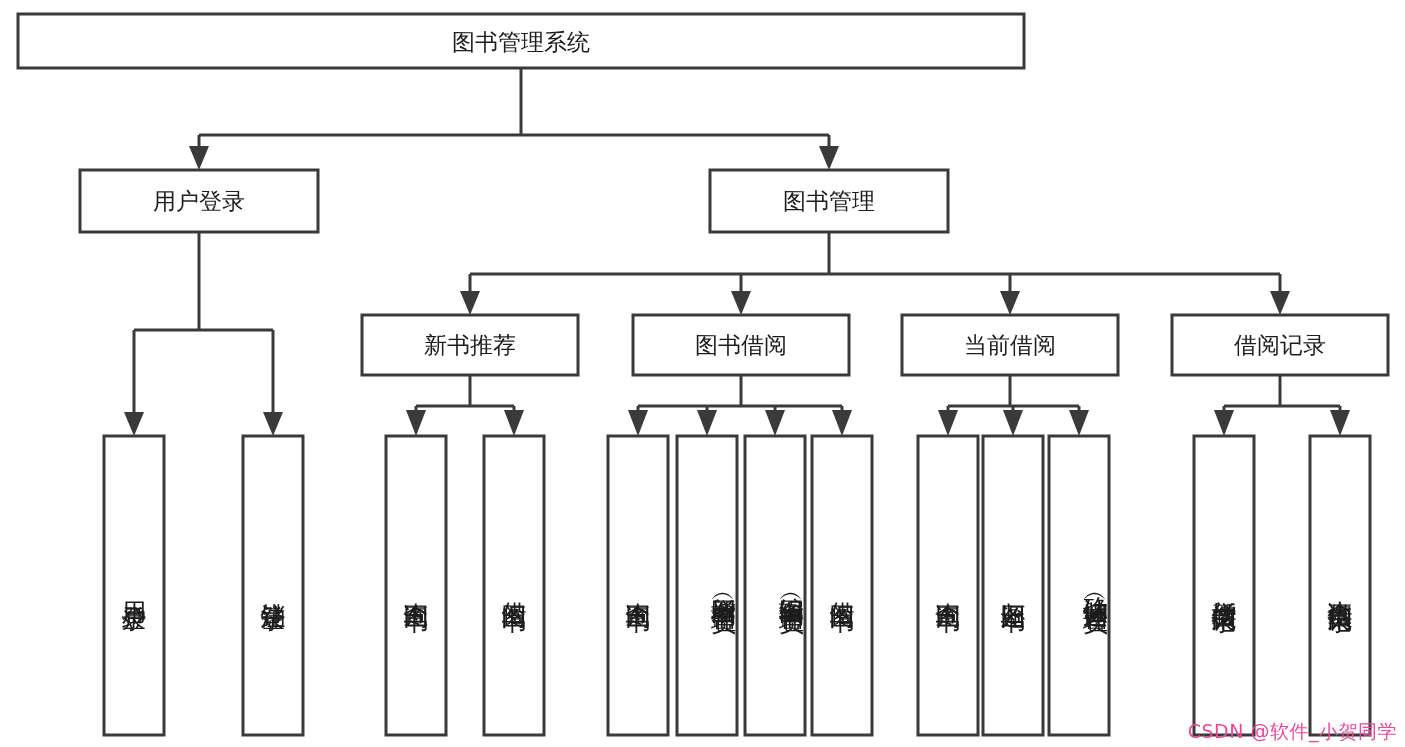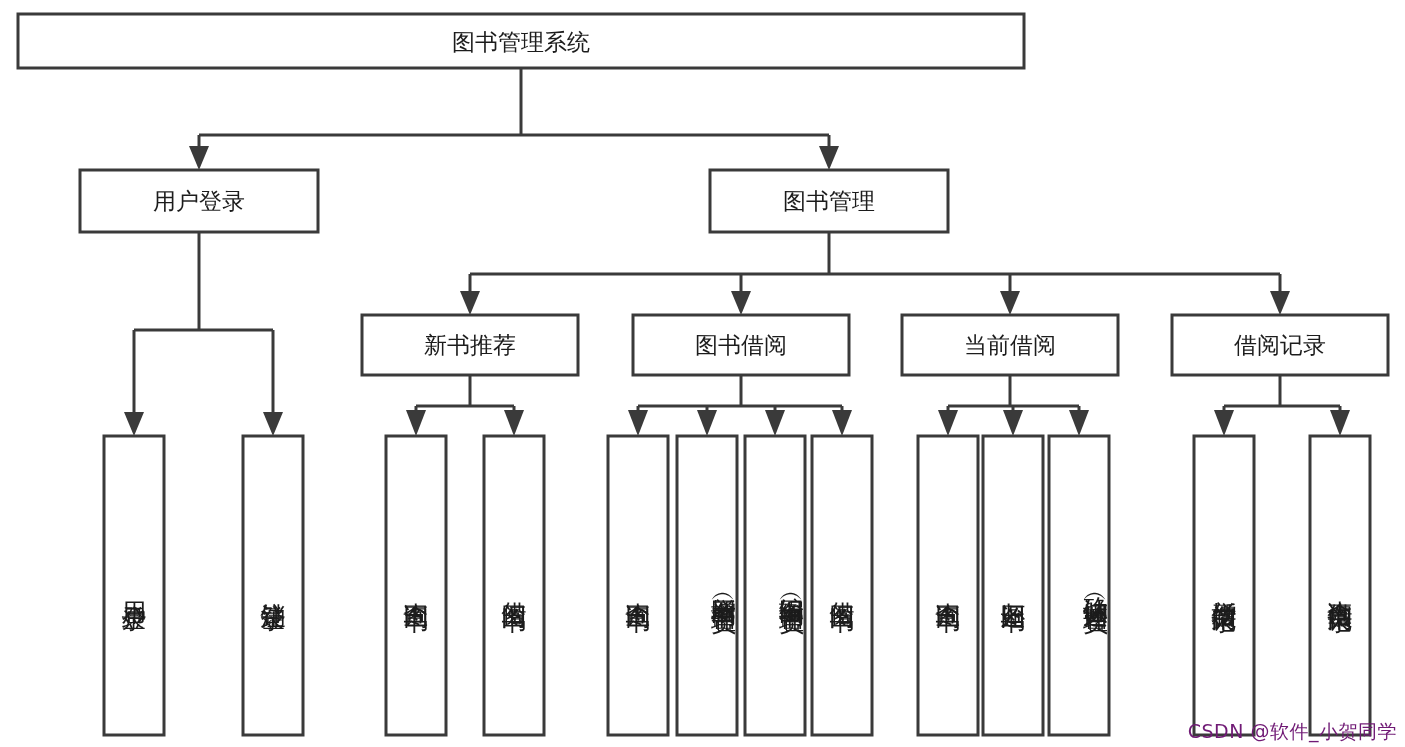--- a/index.html
+++ b/index.html
@@ -65,21 +65,21 @@
     align-items: center;
     justify-content: center;
     pointer-events: none;
   }
   .watermark {
     position: absolute;
     right: 8px;
     bottom: 2px;
     font-family: "DejaVu Sans", "Liberation Sans", sans-serif;
     font-size: 19px;
-    color: #701a75;
+    color: #ec4899;
     letter-spacing: 0.5px;
     white-space: nowrap;
     text-align: right;
   }
 </style>
 </head>
 <body>
 
 <div id="diagram-root">
 

